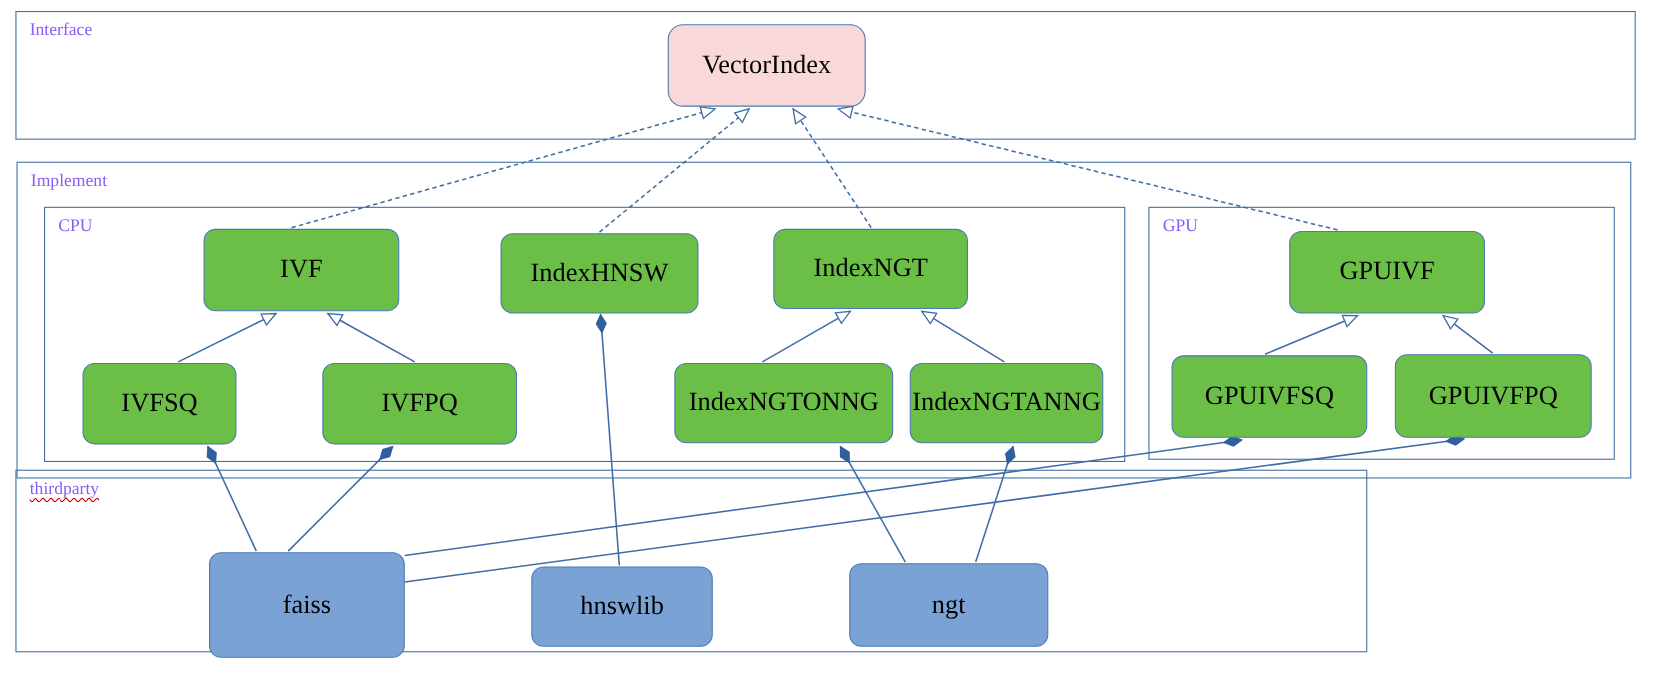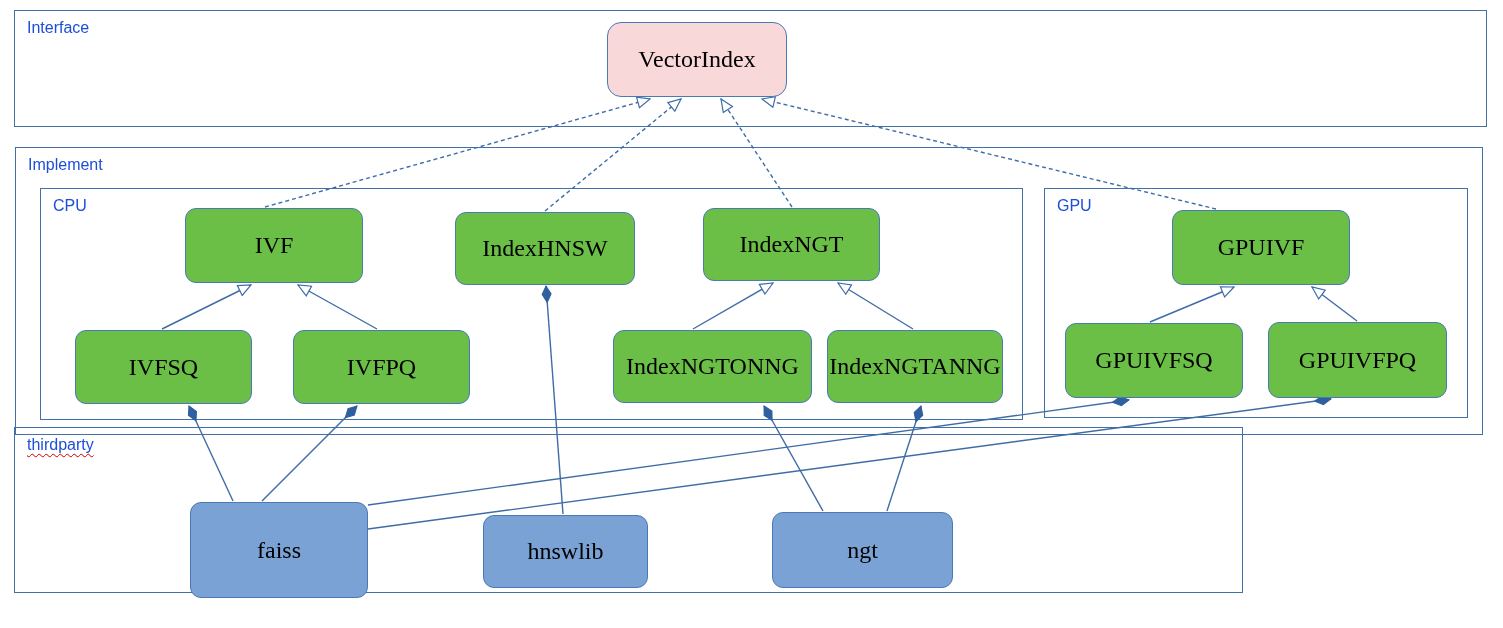--- a/index.html
+++ b/index.html
@@ -12,22 +12,22 @@
   html,body{margin:0;padding:0;background:#fff;}
   .canvas{
     position:relative;width:1503px;height:628px;background:#ffffff;overflow:hidden;
     font-family:"Liberation Sans",sans-serif;
   }
   .container{
     position:absolute;border:1.5px solid var(--container-border);
     background:transparent;box-sizing:border-box;
   }
   .container-label{
-    position:absolute;top:8px;left:12px;font-size:16px;color:#1d4ed8;
-    font-family:Liberation Sans, sans-serif;white-space:nowrap;
+    position:absolute;top:8px;left:12px;font-size:16px;color:#8b5cf6;
+    font-family:Liberation Serif, serif;white-space:nowrap;
   }
   .container-label.squiggle{
     text-decoration:underline;
     text-decoration-style:wavy;
     text-decoration-color:var(--squiggle);
     text-decoration-thickness:1px;
     text-underline-offset:3px;
   }
   .edge-layer{position:absolute;left:0;top:0;width:1503px;height:628px;}
   .edge{stroke:var(--line);stroke-width:1.4;fill:none;}
@@ -101,21 +101,21 @@
     </div>
   <div class="node kind-impl" style="left: 185px; top: 208px; width: 178px; height: 75px; background: rgb(107, 191, 71);">
       <span>IVF</span>
     </div>
   <div class="node kind-impl" style="left: 455px; top: 212px; width: 180px; height: 73px; background: rgb(107, 191, 71);">
       <span>IndexHNSW</span>
     </div>
   <div class="node kind-impl" style="left: 703px; top: 208px; width: 177px; height: 73px; background: rgb(107, 191, 71);">
       <span>IndexNGT</span>
     </div>
-  <div class="node kind-impl" style="left: 75px; top: 330px; width: 177px; height: 74px; background: rgb(107, 191, 71); text-align: right;">
+  <div class="node kind-impl" style="left: 75px; top: 330px; width: 140px; height: 74px; background: rgb(107, 191, 71); text-align: right;">
       <span>IVFSQ</span>
     </div>
   <div class="node kind-impl" style="left: 293px; top: 330px; width: 177px; height: 74px; background: rgb(107, 191, 71);">
       <span>IVFPQ</span>
     </div>
   <div class="node kind-impl" style="left: 613px; top: 330px; width: 199px; height: 73px; background: rgb(107, 191, 71);">
       <span>IndexNGTONNG</span>
     </div>
   <div class="node kind-impl" style="left: 827px; top: 330px; width: 176px; height: 73px; background: rgb(107, 191, 71);">
       <span>IndexNGTANNG</span>

